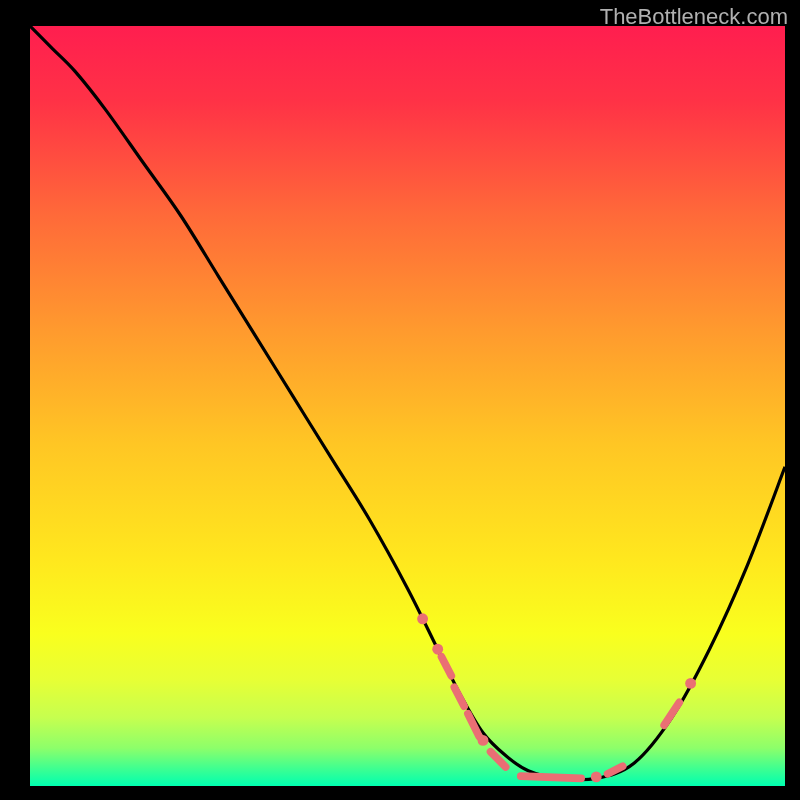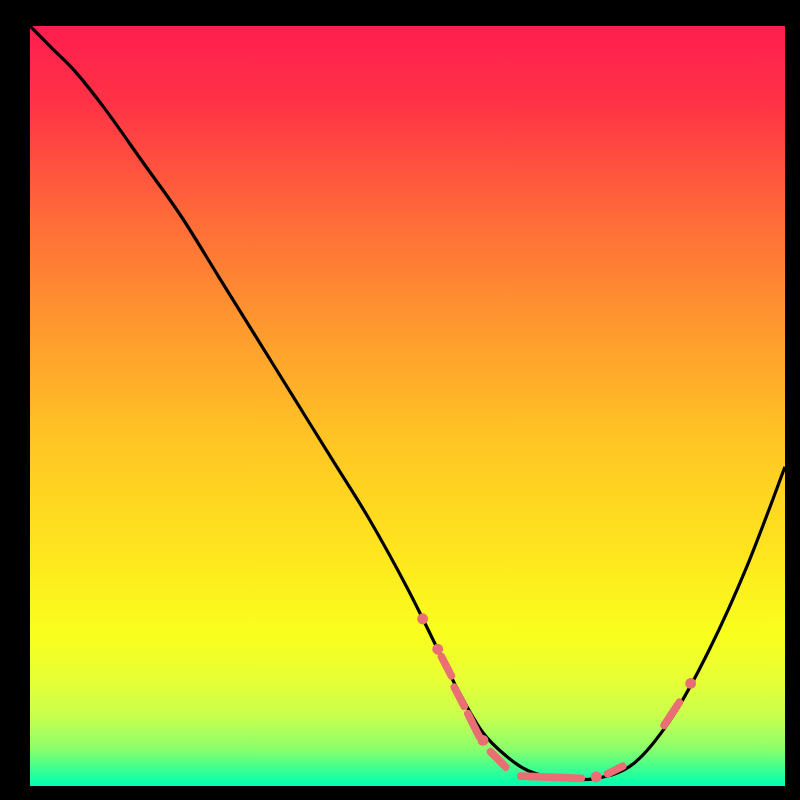--- a/index.html
+++ b/index.html
@@ -36,20 +36,21 @@
     position: absolute;
     left: 0; top: 0; width: 100%; height: 100%;
     z-index: 2;
   }
   .curve { fill: none; stroke: #000; stroke-width: 3.2; }
   .marker { fill: #ea6f74; stroke: none; }
 </style>
 </head>
 <body>
 <div class="container">
+  <div class="watermark">TheBottleneck.com</div>
   <div class="plot-outer">
     <svg class="plot-bg" viewBox="0 0 755 760" preserveAspectRatio="none">
       <defs>
         <linearGradient id="grad" x1="0" y1="0" x2="0" y2="1">
           <stop offset="0%" stop-color="#ff1e4f"></stop>
           <stop offset="10%" stop-color="#ff3246"></stop>
           <stop offset="25%" stop-color="#ff6a39"></stop>
           <stop offset="40%" stop-color="#ff9a2e"></stop>
           <stop offset="55%" stop-color="#ffc624"></stop>
           <stop offset="70%" stop-color="#ffe71e"></stop>

